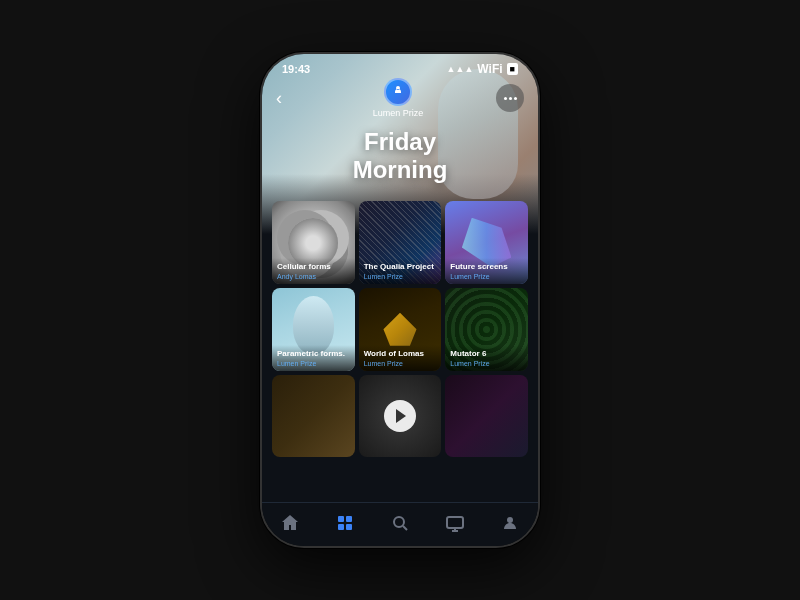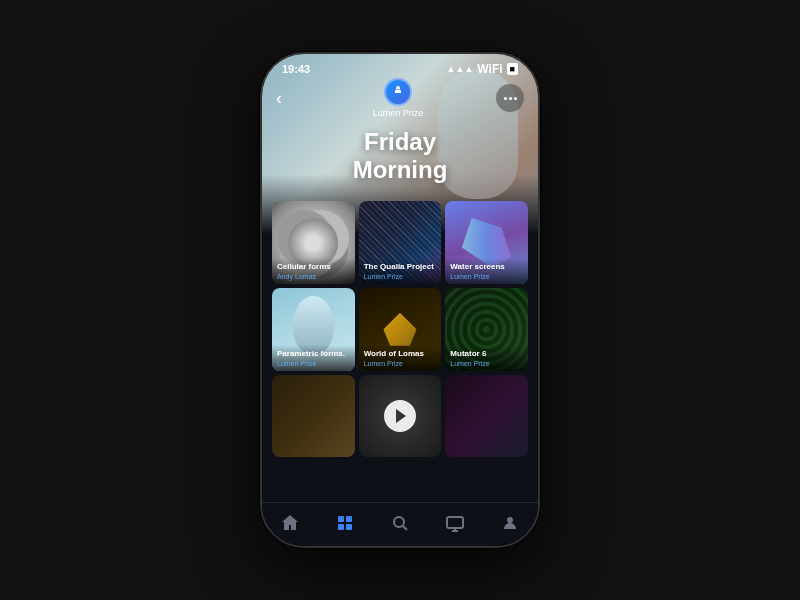--- a/index.html
+++ b/index.html
@@ -429,21 +429,21 @@
           <div class="grid-item">
             <div class="grid-item-bg art-qualia"></div>
             <div class="item-overlay">
               <div class="item-title">The Qualia Project</div>
               <div class="item-subtitle">Lumen Prize</div>
             </div>
           </div>
           <div class="grid-item">
             <div class="grid-item-bg art-future"></div>
             <div class="item-overlay">
-              <div class="item-title">Water screens</div>
+              <div class="item-title">Future screens</div>
               <div class="item-subtitle">Lumen Prize</div>
             </div>
           </div>
           <div class="grid-item">
             <div class="grid-item-bg art-parametric"></div>
             <div class="item-overlay">
               <div class="item-title">Parametric forms.</div>
               <div class="item-subtitle">Lumen Prize</div>
             </div>
           </div>

